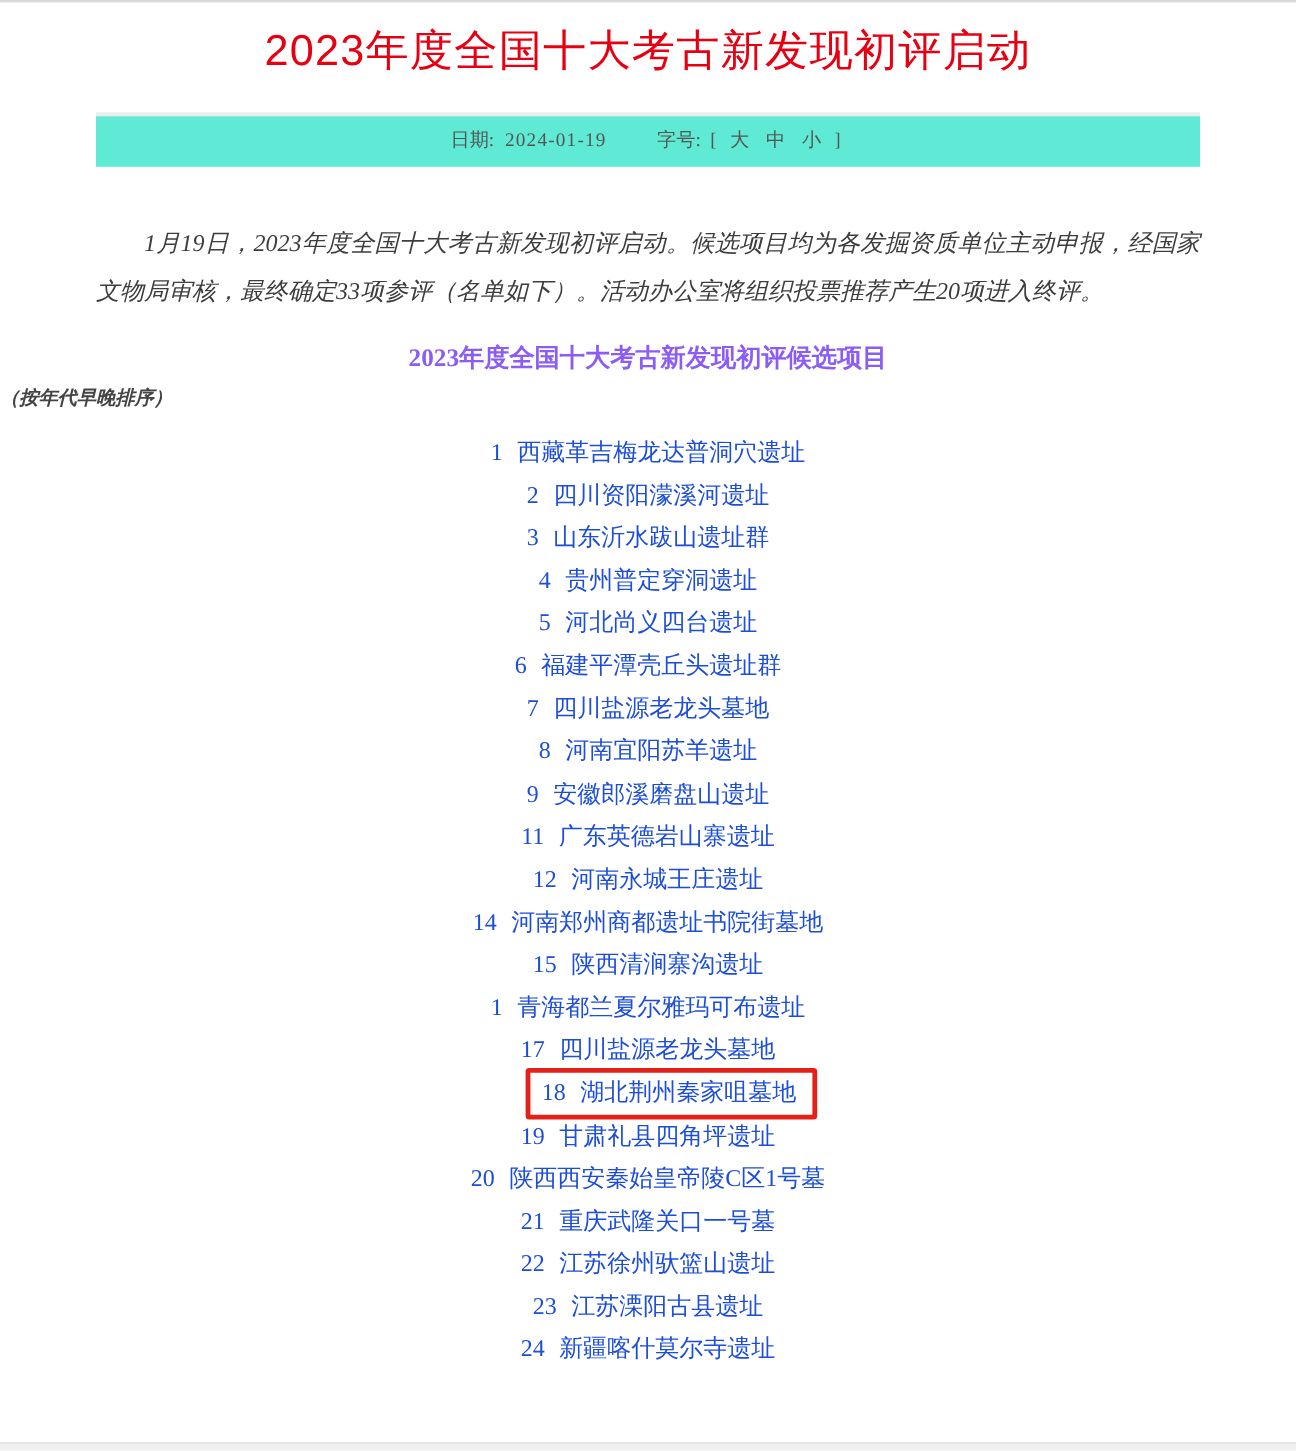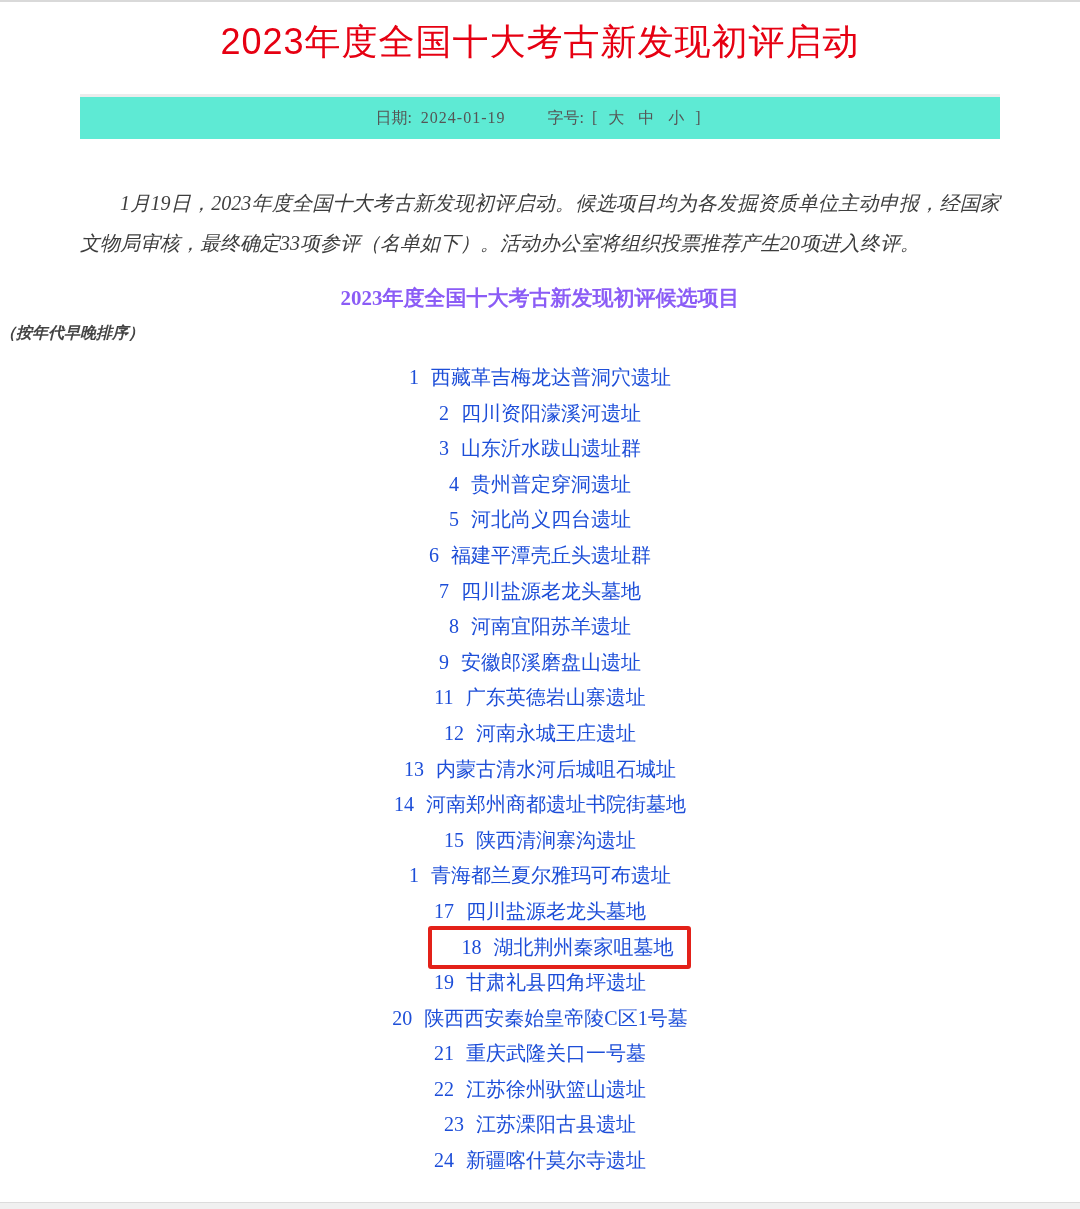--- a/index.html
+++ b/index.html
@@ -85,21 +85,21 @@
   .candidate-list li {
     font-size: 20px;
     line-height: 35.6px;
     color: #1d4ed8;
     white-space: nowrap;
   }
   .item-num { margin-right: 12px; }
   .highlight-box {
     border: 4px solid var(--highlight-red, #e32119);
     border-radius: 3px;
-    padding: 6px 13px 7px 30px;
+    padding: 6px 13px 7px 10px;
     margin-left: 38px;
   }
   .h-scrollbar {
     position: absolute;
     top: 1202px;
     left: 0;
     width: 1080px;
     height: 7px;
     background: #f0f0f0;
     border-top: 1px solid #dcdcdc;
@@ -131,21 +131,20 @@
   <li><span class="item-num">2</span><span>四川资阳濛溪河遗址</span></li>
   <li><span class="item-num">3</span><span>山东沂水跋山遗址群</span></li>
   <li><span class="item-num">4</span><span>贵州普定穿洞遗址</span></li>
   <li><span class="item-num">5</span><span>河北尚义四台遗址</span></li>
   <li><span class="item-num">6</span><span>福建平潭壳丘头遗址群</span></li>
   <li><span class="item-num">7</span><span>四川盐源老龙头墓地</span></li>
   <li><span class="item-num">8</span><span>河南宜阳苏羊遗址</span></li>
   <li><span class="item-num">9</span><span>安徽郎溪磨盘山遗址</span></li>
   <li><span class="item-num">11</span><span>广东英德岩山寨遗址</span></li>
   <li><span class="item-num">12</span><span>河南永城王庄遗址</span></li>
-  <li><span class="item-num">13</span><span>内蒙古清水河后城咀石城址</span></li>
   <li><span class="item-num">14</span><span>河南郑州商都遗址书院街墓地</span></li>
   <li><span class="item-num">15</span><span>陕西清涧寨沟遗址</span></li>
   <li><span class="item-num">1</span><span>青海都兰夏尔雅玛可布遗址</span></li>
   <li><span class="item-num">17</span><span>四川盐源老龙头墓地</span></li>
   <li>
     <span class="highlight-box"><span class="item-num">18</span><span>湖北荆州秦家咀墓地</span></span>
   </li>
   <li><span class="item-num">19</span><span>甘肃礼县四角坪遗址</span></li>
   <li><span class="item-num">20</span><span>陕西西安秦始皇帝陵C区1号墓</span></li>
   <li><span class="item-num">21</span><span>重庆武隆关口一号墓</span></li>

